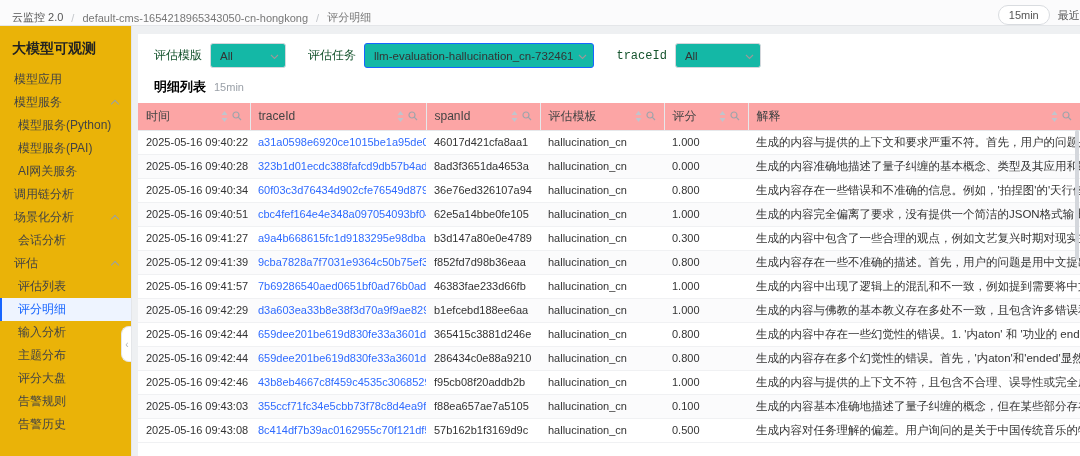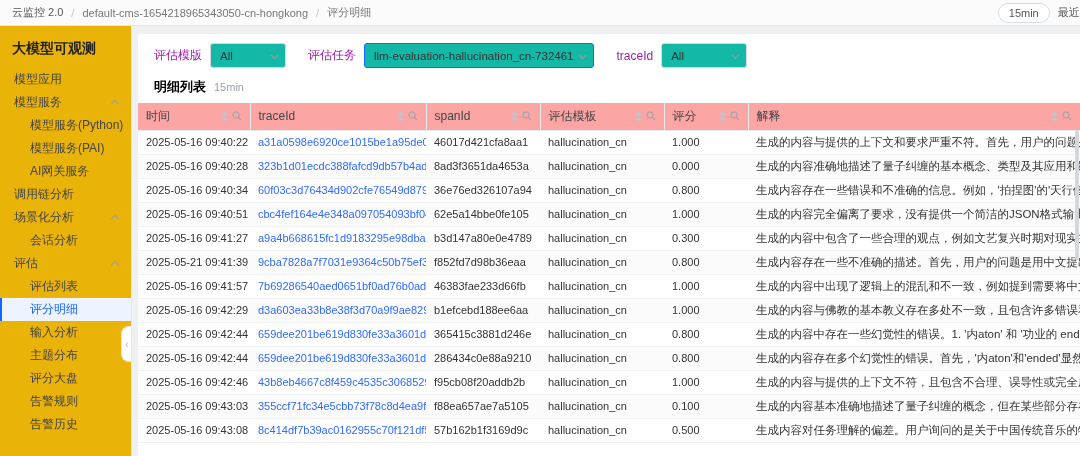--- a/index.html
+++ b/index.html
@@ -4,21 +4,21 @@
 <style>
   * { margin:0; padding:0; box-sizing:border-box; }
   html,body { width:1080px; height:456px; overflow:hidden; }
   body {
     font-family:"Liberation Sans","DejaVu Sans",sans-serif;
     font-size:12px; color:#333; background:#eef0f2;
   }
   
   .topbar {
     height:26px; background:#fbfbfc; border-bottom:1px solid #e4e6e9;
-    display:flex; align-items:center; justify-content:space-between;
+    display:flex; align-items:flex-end; justify-content:space-between;
     padding:0 0 0 12px; overflow:hidden;
   }
   .breadcrumb { display:flex; align-items:center; gap:8px; color:#777; font-size:11px; white-space:nowrap; }
   .breadcrumb .app { color:#555; }
   .breadcrumb .sep { color:#c3c6cb; }
   .topbar-right { display:flex; align-items:center; gap:8px; white-space:nowrap; margin-right:-34px; }
   .pill {
     height:20px; padding:0 10px; background:#fff; border:1px solid #d9dce0;
     border-radius:10px; font-size:11px; color:#555; cursor:pointer;
     display:flex; align-items:center;
@@ -29,42 +29,42 @@
   .sidebar {
     position:relative; width:132px; background:#eab308; border-right:1px solid #e4e6e9;
     flex:0 0 132px; padding-top:8px; overflow:hidden;
   }
   .sidebar-title { font-size:14px; font-weight:bold; color:#222; padding:6px 12px 10px 12px; }
   .side-item {
     height:23px; display:flex; align-items:center; justify-content:space-between;
     padding:0 12px; cursor:pointer; color:#444; white-space:nowrap; font-size:12px;
     border-left:2px solid transparent;
   }
-  .side-item.sub { padding-left:28px; }
+  .side-item.sub { padding-left:16px; }
   .side-item.selected {
     color:var(--accent,#1765ff); background:#eef4ff;
     border-left:2px solid var(--accent,#1765ff);
   }
   .chev-up {
     display:inline-block; width:6px; height:6px;
     border-left:1.2px solid #9aa0a8; border-top:1.2px solid #9aa0a8;
     transform:rotate(45deg); margin:3px 1px 0 6px; flex:0 0 auto;
   }
   .collapse-handle {
     position:absolute; right:-1px; top:300px; width:11px; height:36px;
     background:#fff; border:1px solid #e4e6e9; border-right:none;
     border-radius:8px 0 0 8px; color:#aeb3ba; font-size:10px;
     display:flex; align-items:center; justify-content:center; cursor:pointer;
   }
   
   .main { flex:1; padding:8px 0 0 6px; overflow:hidden; }
   .card { position:relative; background:#fff; height:100%; overflow:hidden; }
   .filters { display:flex; align-items:center; gap:22px; padding:9px 16px 9px 16px; }
   .filter-group { display:flex; align-items:center; gap:8px; }
-  .filter-label { color:#a21caf; font-size:12px; white-space:nowrap; }
+  .filter-label { color:#14532d; font-size:12px; white-space:nowrap;font-family:Liberation Mono, monospace; }
   .select {
     position:relative; height:25px; border:1px solid #d4d7dc; border-radius:3px;
     background:#14b8a6; display:flex; align-items:center; padding:0 20px 0 9px;
     cursor:pointer; white-space:nowrap; font-size:11.5px; color:#333;
   }
   .select.accent { border-color:var(--accent,#1765ff); }
   .select .chev-down { position:absolute; right:6px; top:10px; }
   .list-header { display:flex; align-items:baseline; gap:8px; padding:1px 16px 7px 16px; }
   .list-title { font-size:13px; font-weight:bold; color:#000000; }
   .list-range { font-size:11px; color:#9aa0a8; }
@@ -348,21 +348,21 @@
   <tr>
     <td>2025-05-16 09:41:27</td>
     <td class="link">a9a4b668615fc1d9183295e98dbaa69d</td>
     <td>b3d147a80e0e4789</td>
     <td>hallucination_cn</td>
     <td>0.300</td>
     <td class="explain">生成的内容中包含了一些合理的观点，例如文艺复兴时期对现实主义、透视法、明</td>
   </tr>
 
   <tr>
-    <td>2025-05-21 09:41:39</td>
+    <td>2025-05-12 09:41:39</td>
     <td class="link">9cba7828a7f7031e9364c50b75ef3ed2</td>
     <td>f852fd7d98b36eaa</td>
     <td>hallucination_cn</td>
     <td>0.800</td>
     <td class="explain">生成内容存在一些不准确的描述。首先，用户的问题是用中文提出的，但生成内</td>
   </tr>
 
   <tr>
     <td>2025-05-16 09:41:57</td>
     <td class="link">7b69286540aed0651bf0ad76b0ad8edf</td>

